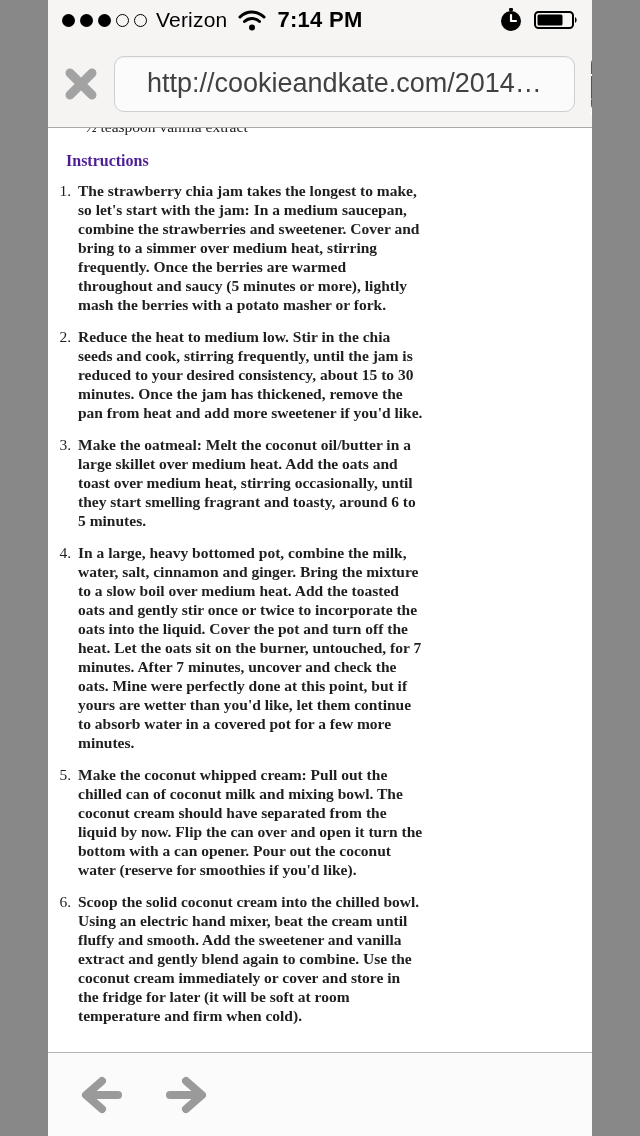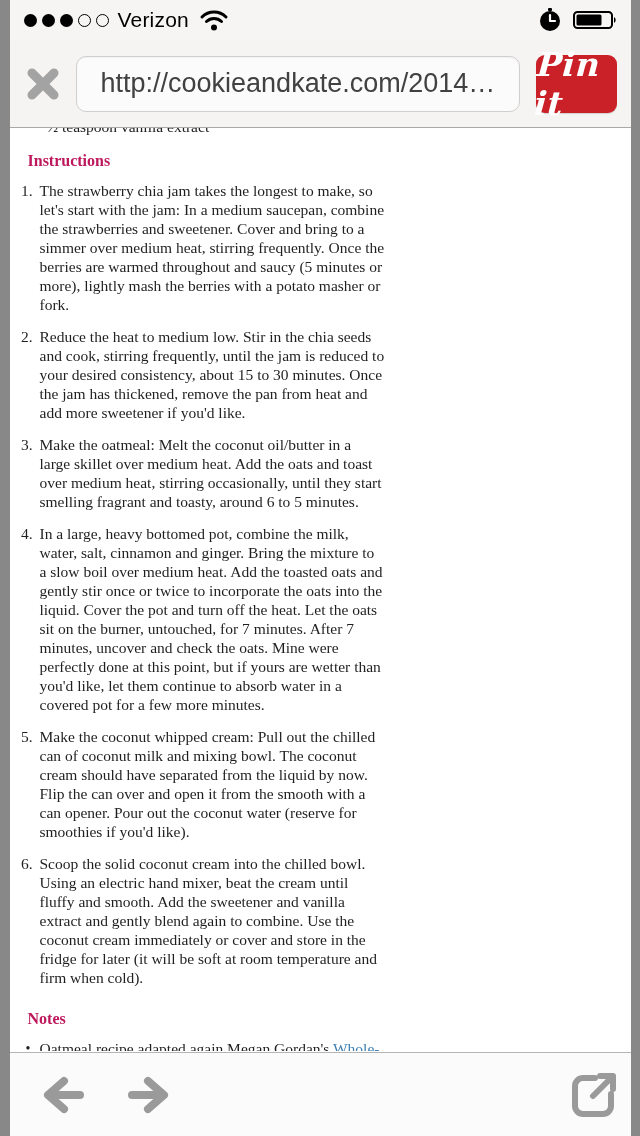--- a/index.html
+++ b/index.html
@@ -1,46 +1,46 @@
 <!DOCTYPE html>
 <html><head>
 <meta charset="utf-8">
 <style>
   html,body{margin:0;padding:0;}
   body{font-family:"Liberation Sans",sans-serif;background:#888;}
-  #screen{position:relative;width:621px;height:1136px;background:#fff;overflow:hidden;margin:0 auto;}
+  #screen{position:relative;width:544px;height:1136px;background:#fff;overflow:hidden;margin:0 auto;}
 
   
   .statusbar{position:relative;height:40px;background:#f7f5f4;display:flex;align-items:center;padding:0 14px;box-sizing:border-box;color:#000;}
   .sig{display:flex;align-items:center;gap:5px;margin-right:9px;}
   .dot{width:13px;height:13px;border-radius:50%;box-sizing:border-box;}
   .dot.on{background:#000;}
   .dot.off{border:1.6px solid #000;background:transparent;}
   .carrier{font-size:21px;letter-spacing:0.2px;margin-right:10px;}
   .time{position:absolute;left:0;right:0;text-align:center;font-size:22px;font-weight:700;letter-spacing:0.3px;pointer-events:none;}
   .sb-right{margin-left:auto;display:flex;align-items:center;gap:10px;}
 
   
   .chrome{position:relative;height:88px;background:#f6f4f3;border-bottom:1px solid #a9a9a9;display:flex;align-items:center;padding:0 14px;box-sizing:border-box;}
   .closebtn{width:44px;height:44px;display:flex;align-items:center;justify-content:center;margin-right:14px;cursor:pointer;}
-  .urlfield{flex:1;height:56px;background:#fbfbfb;border:1px solid #cfcfcf;border-radius:10px;display:flex;align-items:center;padding:0 24px;box-sizing:border-box;margin-right:16px;box-shadow:inset 0 1px 1px rgba(0,0,0,0.04);}
+  .urlfield{flex:1;height:56px;background:#fbfbfb;border:1px solid #cfcfcf;border-radius:10px;display:flex;align-items:center;padding:0 32px;box-sizing:border-box;margin-right:16px;box-shadow:inset 0 1px 1px rgba(0,0,0,0.04);}
   .urltext{font-size:27px;color:#414141;white-space:nowrap;overflow:hidden;}
   .pinit{width:132px;height:58px;border-radius:9px;display:flex;align-items:center;justify-content:center;cursor:pointer;box-shadow:0 1px 1px rgba(0,0,0,0.15);}
   .pinit span{color:#fff;font-family:"DejaVu Serif",serif;font-style:italic;font-weight:700;font-size:33px;letter-spacing:0.5px;transform:skewX(-4deg);}
 
   
   .content{position:relative;height:923px;overflow:hidden;background:#fff;color:#1f1f1f;
            font-family:"Liberation Serif","DejaVu Serif",serif;font-size:15.5px;line-height:19px;}
   .clipline{height:9px;overflow:hidden;}
   .clipline span{display:block;margin-top:-11px;padding-left:37px;color:#222;}
-  .sechead{font-weight:700;font-size:16px;color:#be185d;margin:14px 0 11px 18px;}
+  .sechead{font-weight:700;font-size:16px;color:#4c1d95;margin:14px 0 11px 18px;}
   .olist{margin:0;}
   .li{display:flex;margin:0 0 13px 0;}
   .num{width:30px;flex:0 0 30px;text-align:right;padding-right:7px;box-sizing:border-box;color:#1f1f1f;}
-  .li .body{width:345px;flex:0 0 345px;}
+  .li .body{width:345px;flex:0 0 345px;font-weight:bold;}
   .bull{display:flex;margin:0 0 13px 0;}
   .bull .mark{width:30px;flex:0 0 30px;text-align:right;padding-right:9px;box-sizing:border-box;font-size:14px;}
   .bull .body{width:345px;flex:0 0 345px;}
   .link{color:#3d7fb2;}
 
   
   .toolbar{position:absolute;left:0;bottom:0;width:640px;height:84px;background:#fbfbfb;border-top:1px solid #b5b5b5;display:flex;align-items:center;box-sizing:border-box;padding:0 28px;}
   .navbtn{width:56px;height:56px;display:flex;align-items:center;justify-content:center;cursor:pointer;}
   .navbtn + .navbtn{margin-left:24px;}
   .exportbtn{margin-left:auto;width:56px;height:56px;display:flex;align-items:center;justify-content:center;cursor:pointer;}
@@ -59,20 +59,21 @@
       <span class="dot off"></span>
     </div>
     <span class="carrier">Verizon</span>
     <span style="display:flex;">
       <svg width="30" height="24" viewBox="0 0 30 24">
         <path d="M3 9 a17 17 0 0 1 24 0" fill="none" stroke="#000" stroke-width="3" stroke-linecap="round"></path>
         <path d="M7.5 13.5 a11 11 0 0 1 15 0" fill="none" stroke="#000" stroke-width="3" stroke-linecap="round"></path>
         <circle cx="15" cy="19.5" r="3" fill="#000"></circle>
       </svg>
     </span>
+    <span class="time">7:14 PM</span>
     <div class="sb-right">
       <span style="display:flex;">
         <svg width="26" height="26" viewBox="0 0 26 26">
           <circle cx="13" cy="14" r="10" fill="#000"></circle>
           <rect x="11" y="1" width="4" height="3" rx="1" fill="#000"></rect>
           <path d="M13 8 V14 H18" fill="none" stroke="#fff" stroke-width="2.2" stroke-linecap="round" stroke-linejoin="round"></path>
         </svg>
       </span>
       <span style="display:flex;">
         <svg width="44" height="22" viewBox="0 0 44 22">
@@ -117,21 +118,21 @@
         <div class="li">
           <span class="num">3.</span>
           <div class="body">Make the oatmeal: Melt the coconut oil/butter in a large skillet over medium heat. Add the oats and toast over medium heat, stirring occasionally, until they start smelling fragrant and toasty, around 6 to 5 minutes.</div>
         </div>
         <div class="li">
           <span class="num">4.</span>
           <div class="body">In a large, heavy bottomed pot, combine the milk, water, salt, cinnamon and ginger. Bring the mixture to a slow boil over medium heat. Add the toasted oats and gently stir once or twice to incorporate the oats into the liquid. Cover the pot and turn off the heat. Let the oats sit on the burner, untouched, for 7 minutes. After 7 minutes, uncover and check the oats. Mine were perfectly done at this point, but if yours are wetter than you'd like, let them continue to absorb water in a covered pot for a few more minutes.</div>
         </div>
         <div class="li">
           <span class="num">5.</span>
-          <div class="body">Make the coconut whipped cream: Pull out the chilled can of coconut milk and mixing bowl. The coconut cream should have separated from the liquid by now. Flip the can over and open it from the smooth with a can opener. Pour out the coconut water (reserve for smoothies if you'd like).</div>
+          <div class="body">Make the coconut whipped cream: Pull out the chilled can of coconut milk and mixing bowl. The coconut cream should have separated from the liquid by now. Flip the can over and open it turn the bottom with a can opener. Pour out the coconut water (reserve for smoothies if you'd like).</div>
         </div>
         <div class="li">
           <span class="num">6.</span>
           <div class="body">Scoop the solid coconut cream into the chilled bowl. Using an electric hand mixer, beat the cream until fluffy and smooth. Add the sweetener and vanilla extract and gently blend again to combine. Use the coconut cream immediately or cover and store in the fridge for later (it will be soft at room temperature and firm when cold).</div>
         </div>
       </div>
 
     <div class="sechead" style="margin-top:22px;">Notes</div>
 
     <div class="bull">

